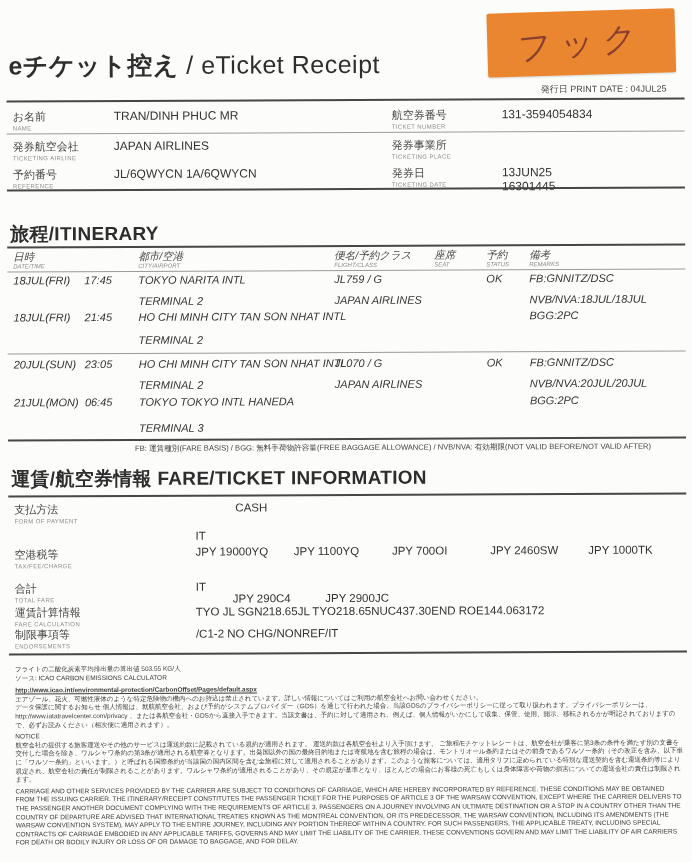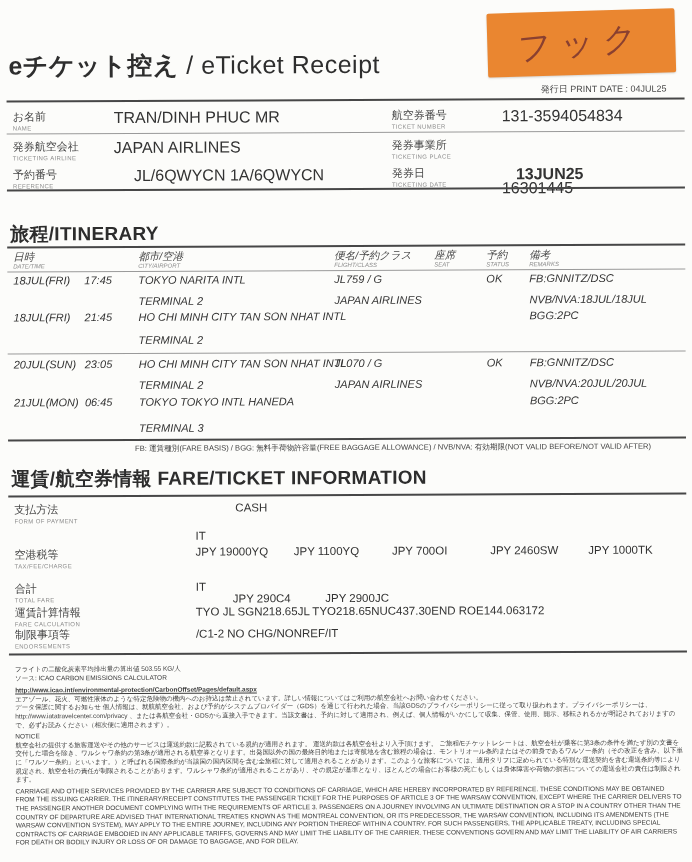--- a/index.html
+++ b/index.html
@@ -17,21 +17,21 @@
 
   
   .rule{position:absolute;left:8px;width:678px;background:#474747;}
   .rule.thick{height:2px;}
   .rule.thin{height:1px;background:#9a9a9a;}
 
   
   .info-row{position:absolute;}
   .lbl-ja{font-size:11px;color:#474747;}
   .lbl-en{font-size:6px;color:#8d8d8d;letter-spacing:0.4px;margin-top:1px;}
-  .info-row .val{position:absolute;top:0;font-size:16px;color:#333;white-space:nowrap;}
+  .info-row .val{position:absolute;top:0;font-size:12px;color:#333;white-space:nowrap;}
 
   
   .sec-head{position:absolute;left:11px;font-size:19px;color:#2d2d2d;font-weight:bold;letter-spacing:0.3px;white-space:nowrap;}
 
   
   .it-row{position:absolute;left:0;width:692px;height:16px;font-size:11px;color:#333;}
   .it-row span{position:absolute;top:0;white-space:nowrap;font-style:italic;}
   .c-date{left:14px;} .c-time{left:85px;} .c-air{left:139px;} .c-flt{left:335px;}
   .c-seat{left:435px;} .c-sta{left:487px;} .c-rem{left:530px;}
   .col-ja{font-size:10.5px;color:#474747;} .col-en{font-size:6px;color:#8d8d8d;}
@@ -68,37 +68,37 @@
     <div class="val" style="left:101px;">TRAN/DINH PHUC MR</div>
   </div>
   <div class="info-row" style="left:14px;top:138px;width:330px;">
     <div class="lbl-ja">発券航空会社</div>
     <div class="lbl-en">TICKETING AIRLINE</div>
     <div class="val" style="left:101px;">JAPAN AIRLINES</div>
   </div>
   <div class="info-row" style="left:14px;top:166px;width:330px;">
     <div class="lbl-ja">予約番号</div>
     <div class="lbl-en">REFERENCE</div>
-    <div class="val" style="left:101px;margin-left:20px;">JL/6QWYCN 1A/6QWYCN</div>
+    <div class="val" style="left:101px;">JL/6QWYCN 1A/6QWYCN</div>
   </div>
 
   <div class="info-row" style="left:393px;top:108px;width:290px;">
     <div class="lbl-ja">航空券番号</div>
     <div class="lbl-en">TICKET NUMBER</div>
     <div class="val" style="left:110px;">131-3594054834</div>
   </div>
   <div class="info-row" style="left:393px;top:138px;width:290px;">
     <div class="lbl-ja">発券事業所</div>
     <div class="lbl-en">TICKETING PLACE</div>
     <div class="val" style="left:110px;margin-top:42px;">16301445</div>
   </div>
   <div class="info-row" style="left:393px;top:166px;width:290px;">
     <div class="lbl-ja">発券日</div>
     <div class="lbl-en">TICKETING DATE</div>
-    <div class="val" style="left:124px;font-weight:bold;">13JUN25</div>
+    <div class="val" style="left:110px;">13JUN25</div>
   </div>
 
   <div class="rule thin" style="top:132px;"></div>
   <div class="rule thick" style="top:188px;"></div>
 
   <div class="sec-head" style="top:220px;">旅程/ITINERARY</div>
   <div class="rule thick" style="top:245px;"></div>
 
   <div class="it-row" style="top:249px;">
     <span class="c-date col-ja">日時</span>

